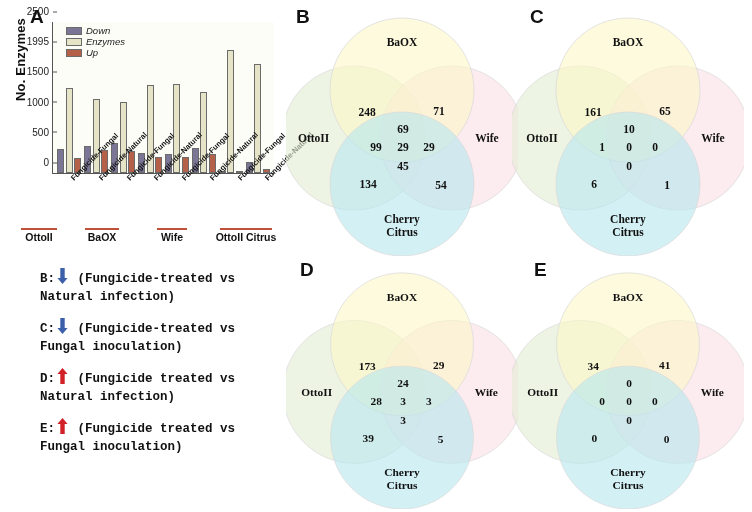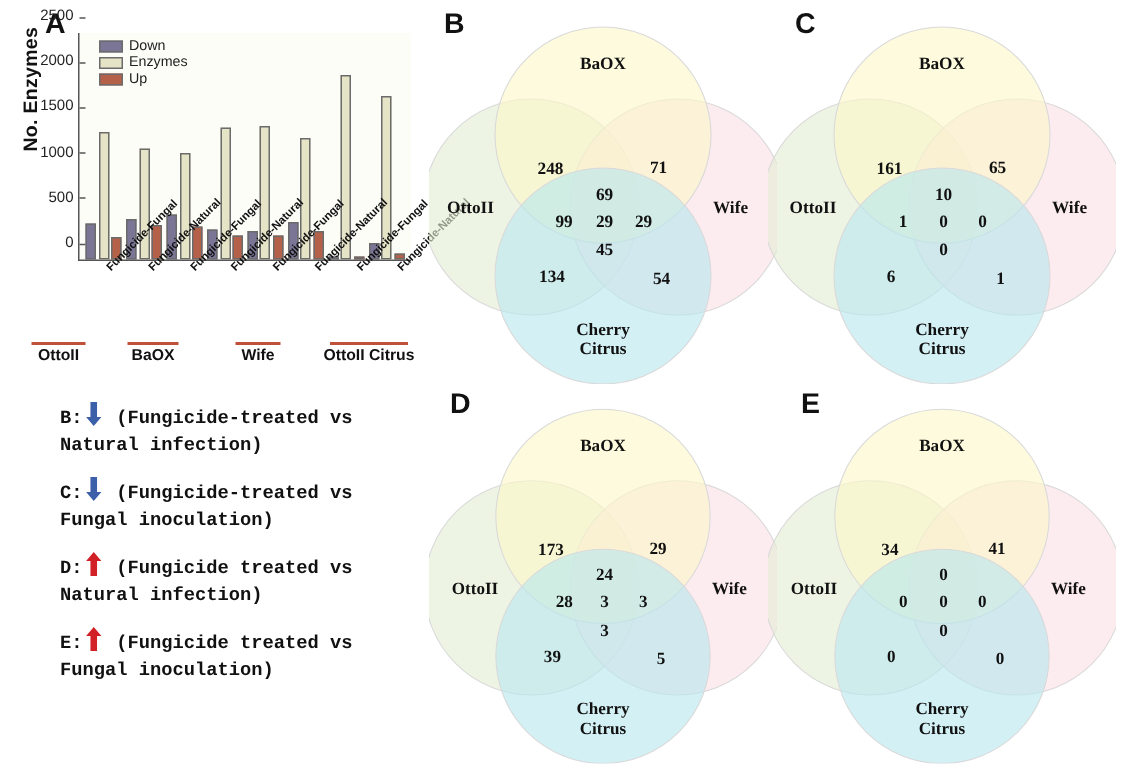--- a/index.html
+++ b/index.html
@@ -47,21 +47,21 @@
     display:flex;align-items:flex-end;justify-content:space-around;
     padding:0 3px;box-sizing:border-box;
   }
   .grp{display:flex;align-items:flex-end;gap:1.5px;height:100%;}
   .bar{width:7px;border:0.6px solid #6b6b6b;box-sizing:border-box;min-height:1px;}
 
   #a-legend{
     position:absolute;left:66px;top:26px;
     display:flex;flex-direction:column;gap:1px;
   }
-  .lg-row{display:flex;align-items:center;gap:4px;}
+  .lg-row{display:flex;align-items:center;gap:4px;font-style:italic;}
   .lg-sw{width:16px;height:8px;border:0.6px solid #6b6b6b;box-sizing:border-box;}
   .lg-tx{font-size:9.5px;color:#222;line-height:10px;}
 
   #xlabels{position:absolute;left:52px;top:176px;width:222px;height:50px;}
   .xlab{
     position:absolute;top:0;
     font-size:7.6px;color:#111;font-weight:600;white-space:nowrap;
     transform:rotate(-45deg);transform-origin:left top;
   }
   #groups{position:absolute;left:8px;top:228px;width:280px;height:26px;}
@@ -88,21 +88,21 @@
   <div id="panel-a">
     <div class="panel-letter" id="a-letter">A</div>
     <div id="a-ylabel">No. Enzymes</div>
 
     <div id="a-plot">
       <div id="yticks">
           <div class="ytick" style="bottom: 0%;">0</div>
           <div class="ytick" style="bottom: 20%;">500</div>
           <div class="ytick" style="bottom: 40%; margin-left: 43px;">1000</div>
           <div class="ytick" style="bottom: 60%; text-align: right;">1500</div>
-          <div class="ytick" style="bottom: 80%;">2000</div>
+          <div class="ytick" style="bottom: 80%;">1995</div>
           <div class="ytick" style="bottom: 100%;">2500</div>
         </div>
       <div id="bars">
           <div class="grp">
             <div class="bar" style="height: 24.32px; background: rgb(123, 117, 150);"></div>
             <div class="bar" style="height: 85.424px; background: rgb(230, 228, 198);"></div>
             <div class="bar" style="height: 14.592px; background: rgb(181, 97, 74);"></div>
           </div>
           <div class="grp">
             <div class="bar" style="height: 27.056px; background: rgb(123, 117, 150);"></div>

